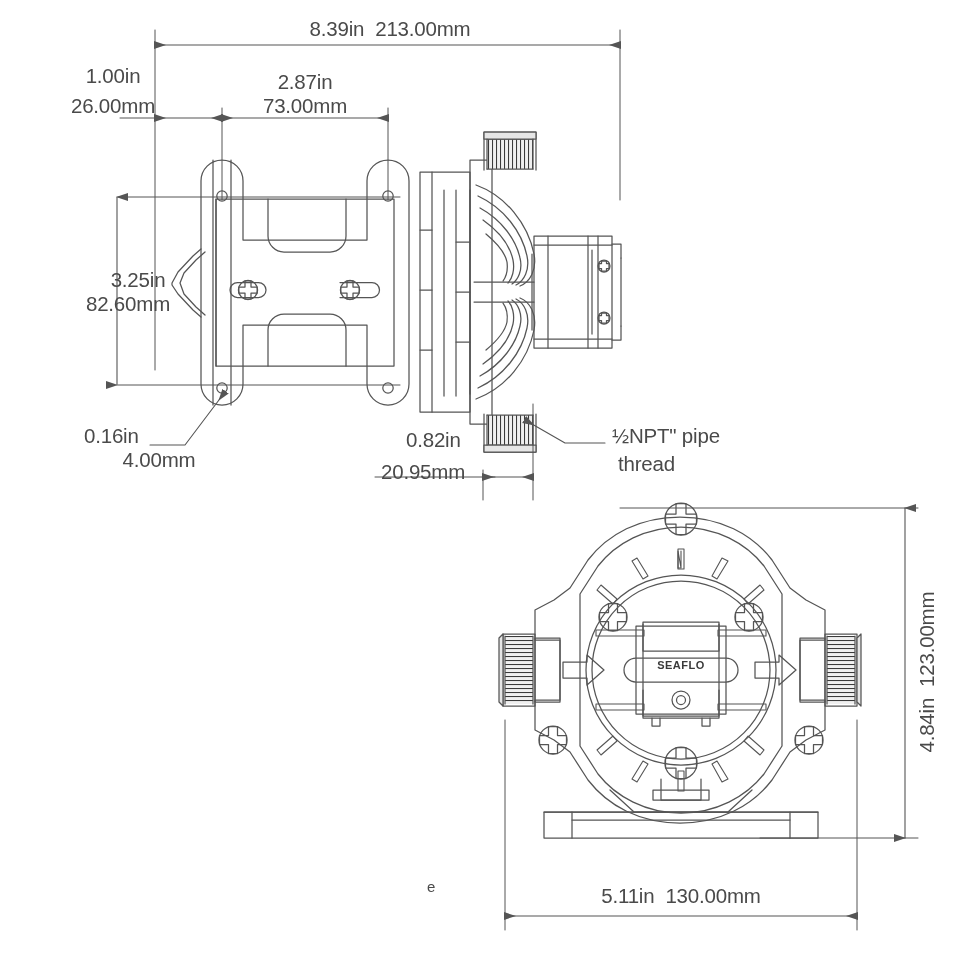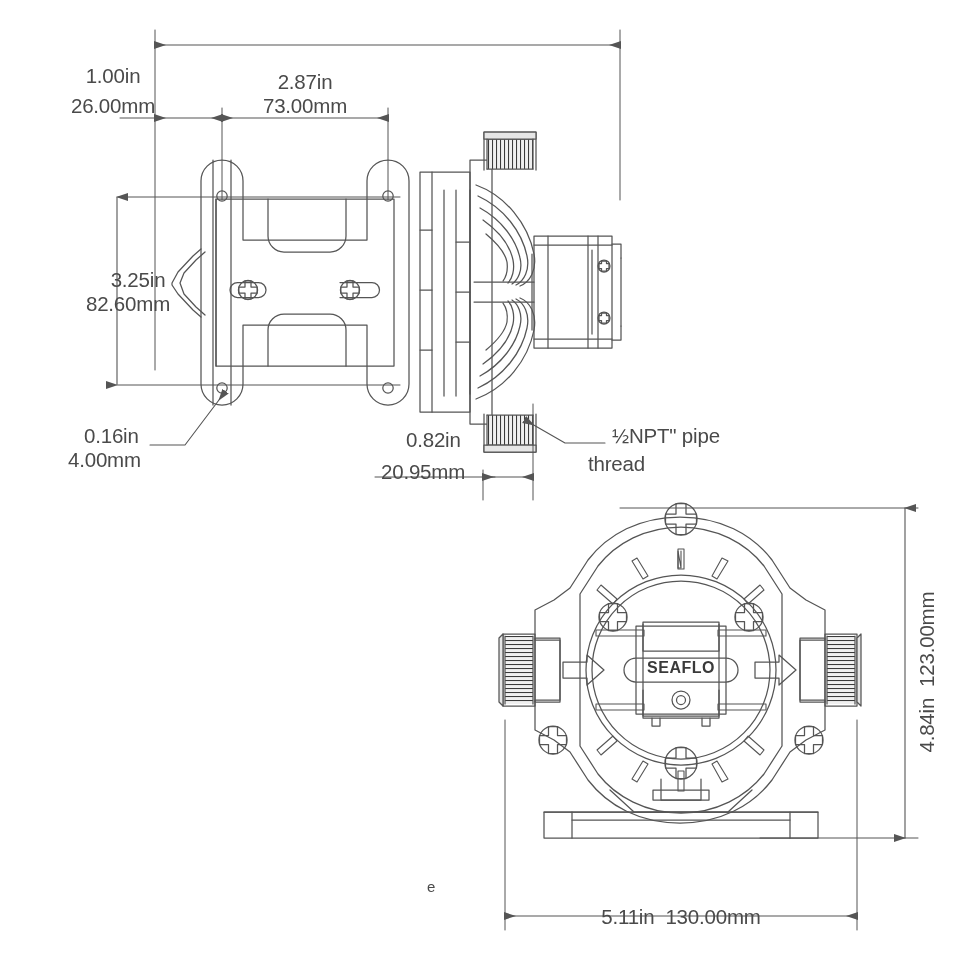--- a/index.html
+++ b/index.html
@@ -333,40 +333,41 @@
           <path d="M905,508 L905,838" marker-start="url(#avU)" marker-end="url(#avD)"></path>
         </g>
         <g>
           <path d="M505,916 L857,916" marker-start="url(#ahs)" marker-end="url(#ah)"></path>
         </g>
       </g>
 
     </g>
   </svg>
 
+  <div class="dimtext t20 center" style="left:300px;top:17px;width:180px;">8.39in  213.00mm</div>
 
   <div class="dimtext t20 center" style="left:48px;top:64px;width:130px;">1.00in</div>
   <div class="dimtext t20 center" style="left:48px;top:94px;width:130px;">26.00mm</div>
 
   <div class="dimtext t20 center" style="left:240px;top:70px;width:130px;">2.87in</div>
   <div class="dimtext t20 center" style="left:240px;top:94px;width:130px;text-align:center;">73.00mm</div>
 
   <div class="dimtext t20" style="left:78px;top:268px;width:120px;text-align:center;">3.25in</div>
   <div class="dimtext t20" style="left:58px;top:292px;width:140px;text-align:center;">82.60mm</div>
 
   <div class="dimtext t20" style="left:84px;top:424px;width:140px;">0.16in</div>
-  <div class="dimtext t20" style="left:68px;top:448px;width:150px;">4.00mm</div>
+  <div class="dimtext t20" style="left:84px;top:448px;width:150px;text-align:center;">4.00mm</div>
 
   <div class="dimtext t20" style="left:406px;top:428px;width:120px;">0.82in</div>
   <div class="dimtext t20" style="left:381px;top:460px;width:145px;">20.95mm</div>
 
   <div class="dimtext t20" style="left:612px;top:424px;width:200px;">½NPT" pipe</div>
-  <div class="dimtext t20" style="left:588px;top:452px;width:200px;">thread</div>
+  <div class="dimtext t20" style="left:618px;top:452px;width:200px;">thread</div>
 
   <div class="dimtext t20 center rot" style="left:757px;top:660px;width:340px;">4.84in  123.00mm</div>
 
-  <div class="dimtext t20 center" style="left:591px;top:884px;width:180px;margin-top:21px;">5.11in  130.00mm</div>
+  <div class="dimtext t20 center" style="left:591px;top:884px;width:180px;">5.11in  130.00mm</div>
 
   <div class="dimtext t15" style="left:427px;top:878px;width:20px;">e</div>
 
-  <div class="dimtext center" style="left:631px;top:659px;width:100px;font-size:16px;font-weight:bold;letter-spacing:0.5px;color:#3a3a3a;">SEAFLO</div>
+  <div class="dimtext center" style="left:631px;top:659px;width:100px;font-size:11px;font-weight:bold;letter-spacing:0.5px;color:#3a3a3a;">SEAFLO</div>
 
 </div>
 
 </body></html>

